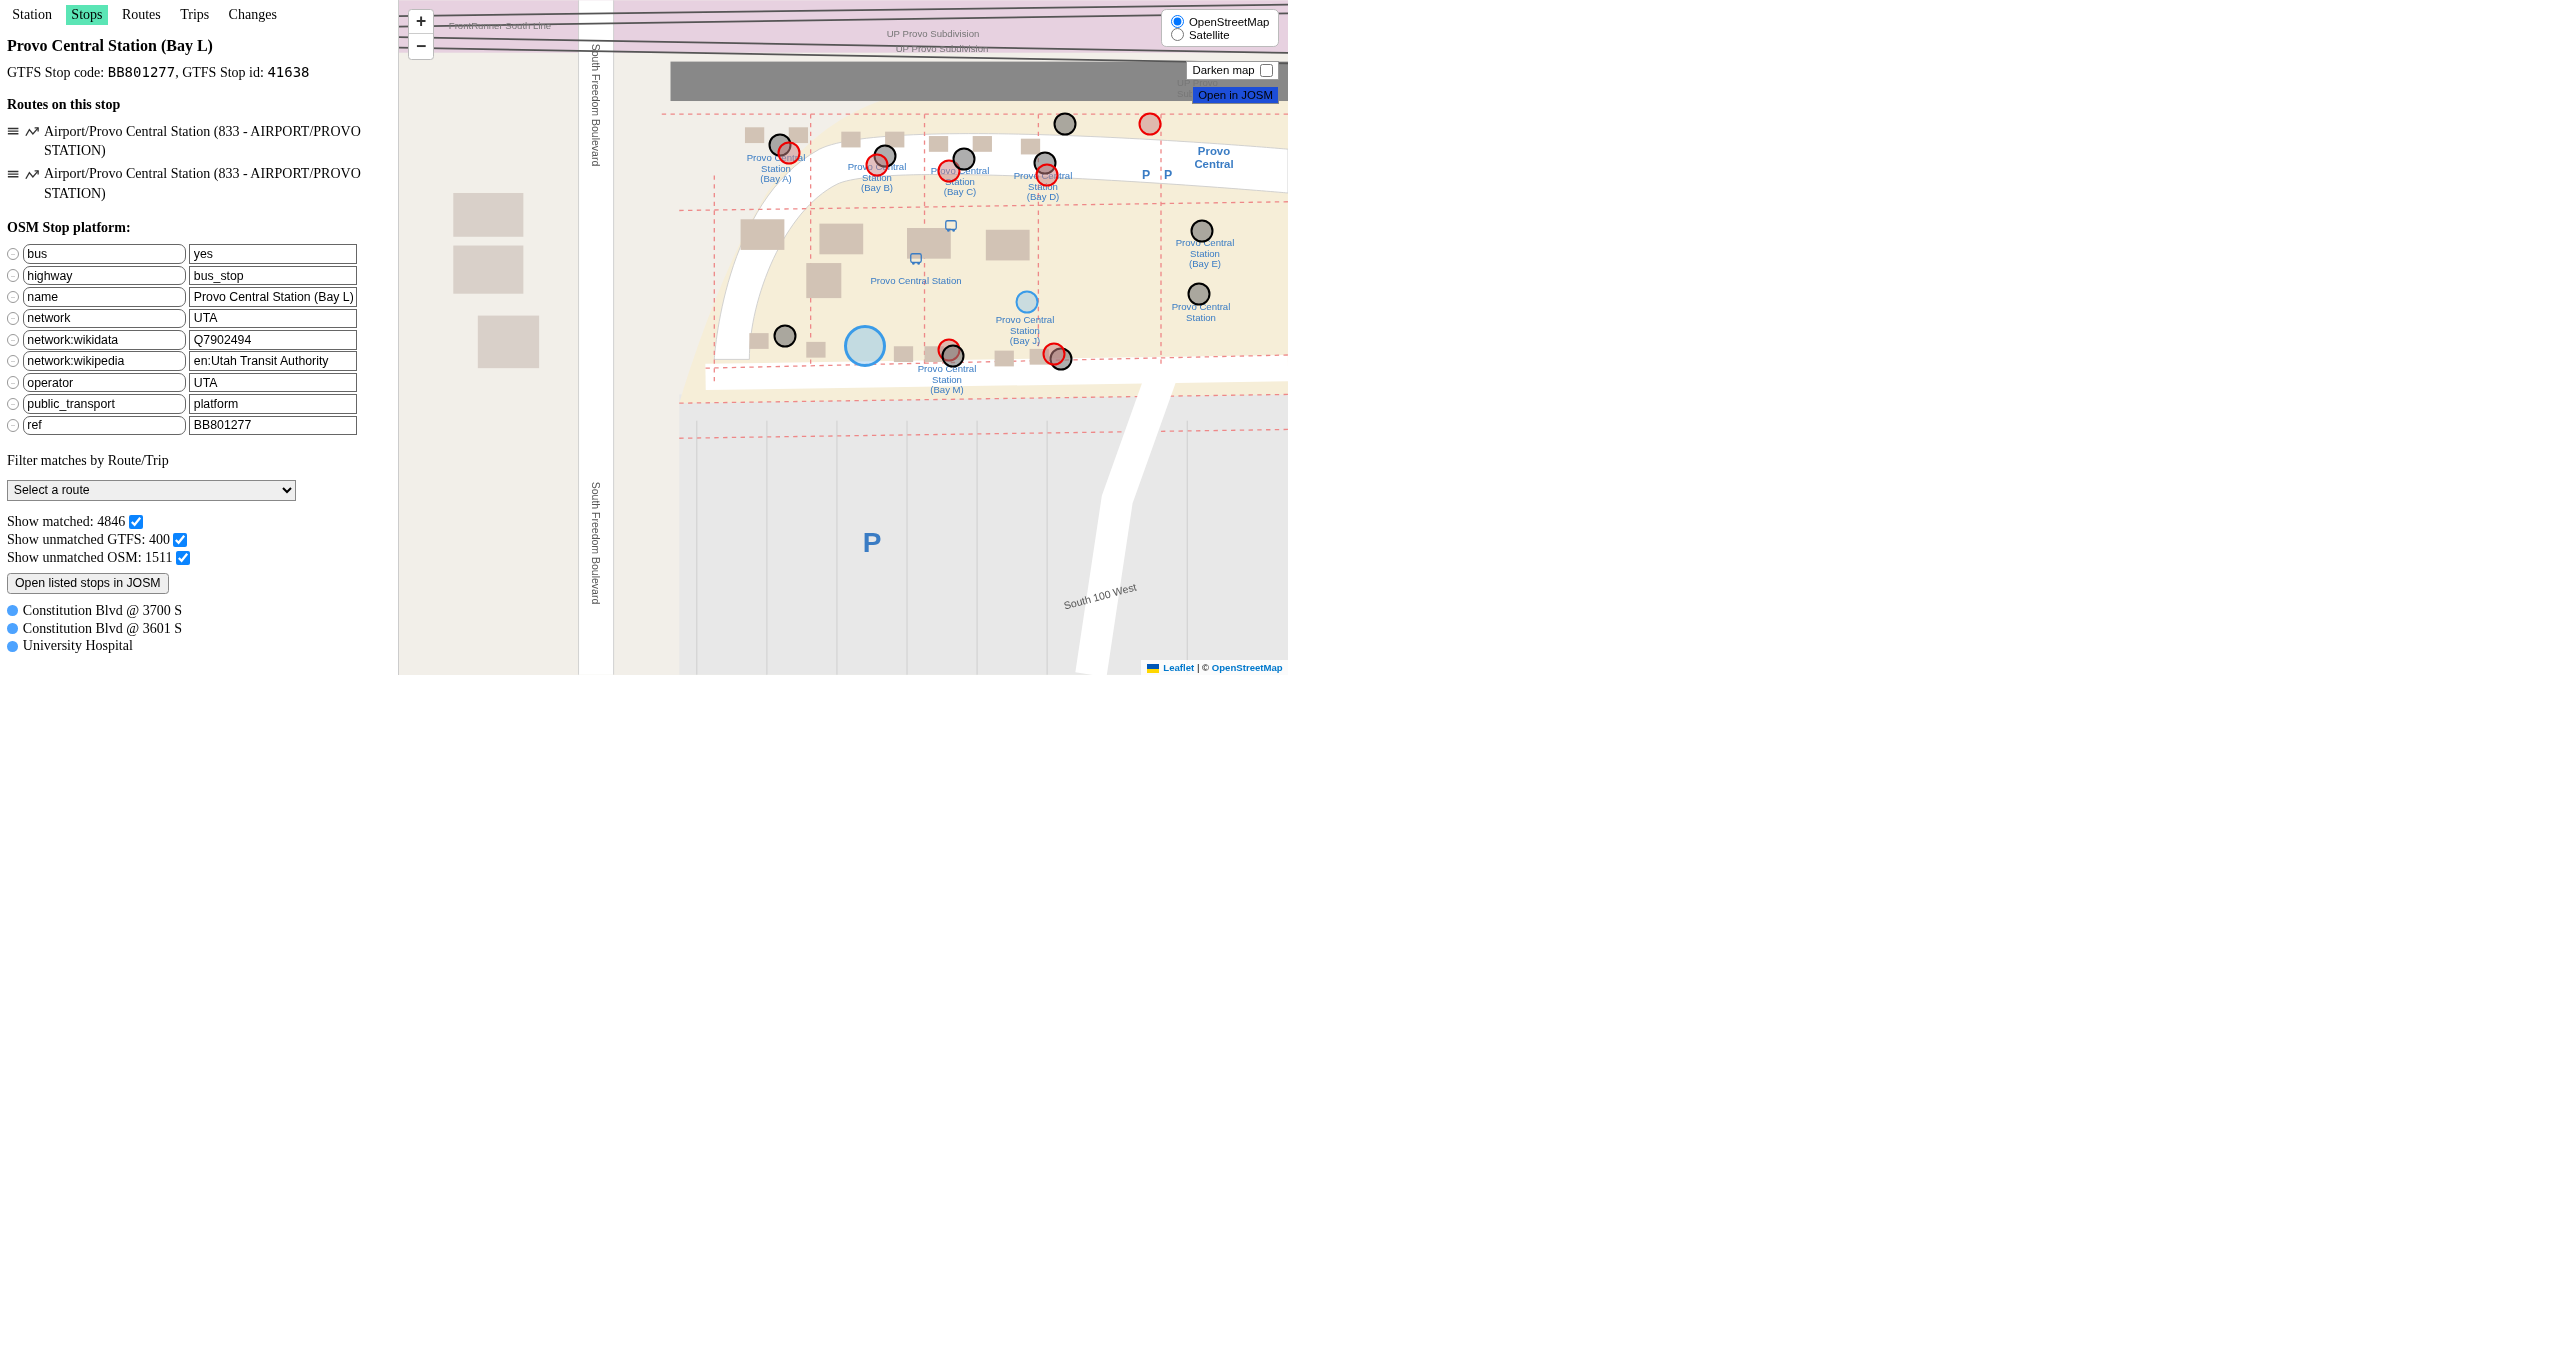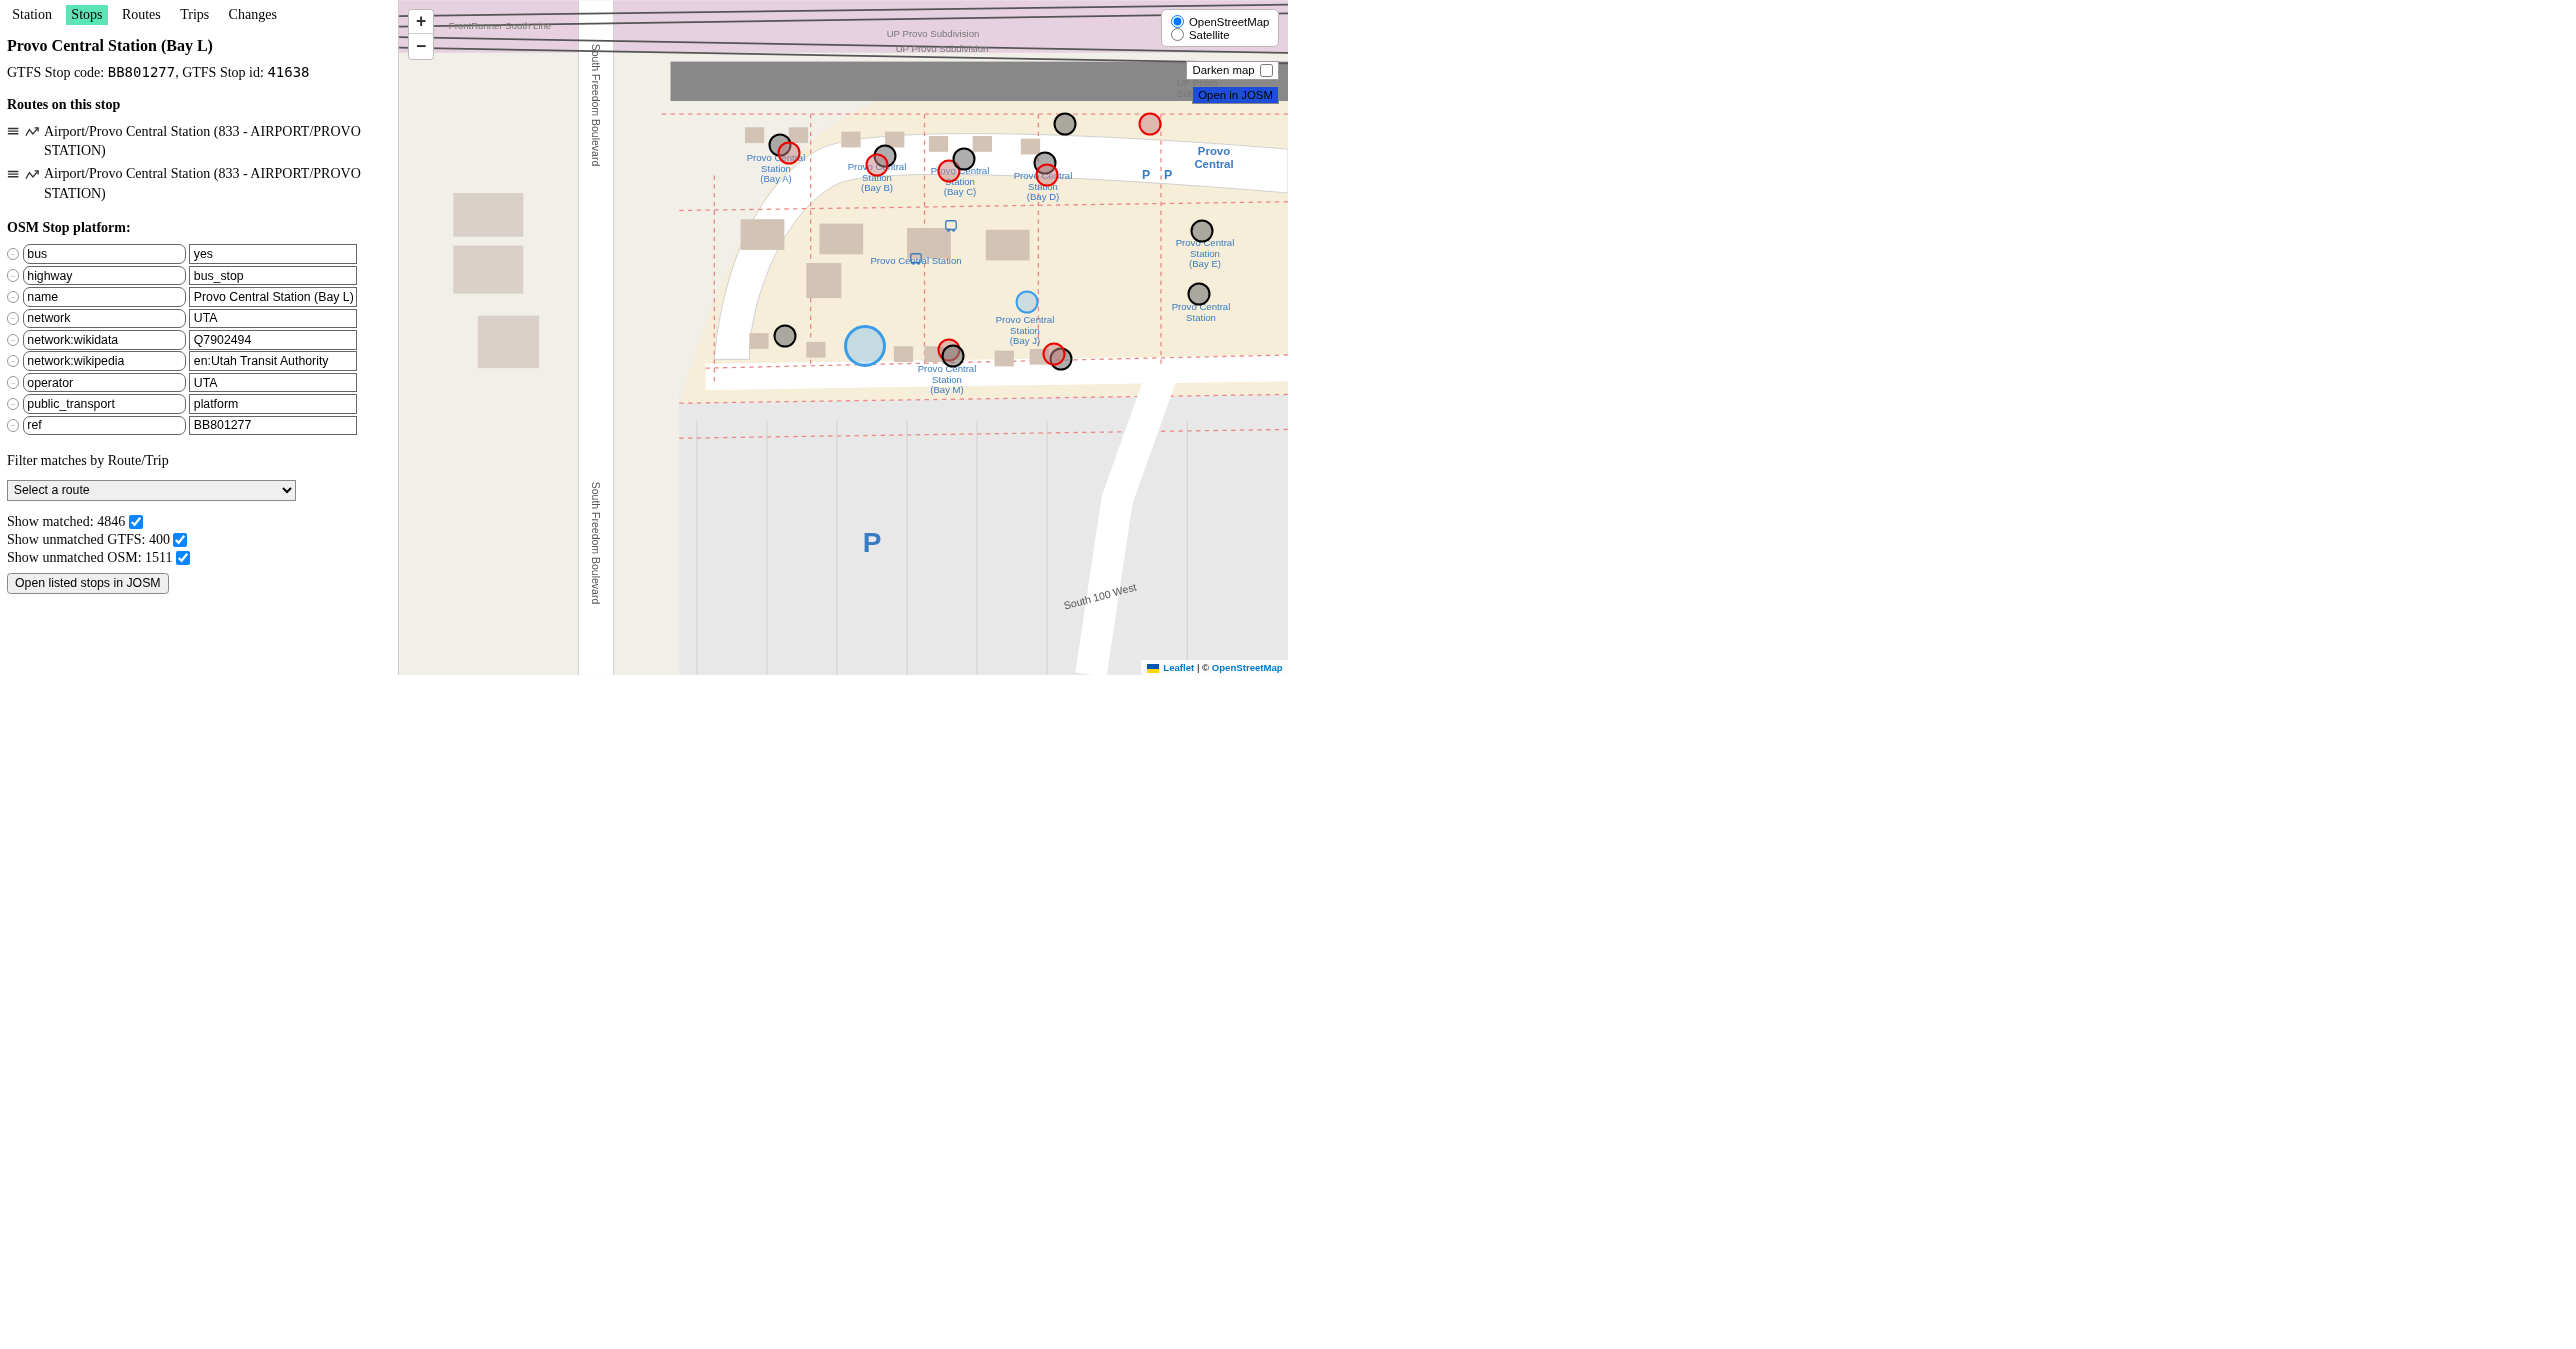--- a/index.html
+++ b/index.html
@@ -251,20 +251,34 @@
       <span>Show unmatched GTFS:</span>
       <span>400</span>
       <input type="checkbox" checked="" style="">
     </div>
     <div class="filter-row">
       <span>Show unmatched OSM:</span>
       <span>1511</span>
       <input type="checkbox" checked="" style="">
     </div>
     <button class="josm-btn">Open listed stops in JOSM</button>
+    <div class="stops-list" id="stops-list">
+        <div class="stop-item">
+          <span class="stop-dot"></span>
+          <span>Constitution Blvd @ 3700 S</span>
+        </div>
+        <div class="stop-item">
+          <span class="stop-dot"></span>
+          <span>Constitution Blvd @ 3601 S</span>
+        </div>
+        <div class="stop-item">
+          <span class="stop-dot"></span>
+          <span>University Hospital</span>
+        </div>
+      </div>
   </div>
 </div>
 
 <div class="map-area">
 
   <svg class="map-svg" viewBox="0 0 1015 770">
 
     <rect x="0" y="0" width="1015" height="60" fill="#e7d1e0"></rect>
     <rect x="0" y="60" width="1015" height="710" fill="#f2efe9"></rect>
 
@@ -350,21 +364,21 @@
   <div class="road-label" style="left:701px; top:596px; transform:translate(-50%,-50%) rotate(-15deg); writing-mode:horizontal-tb;">South 100 West</div>
 
   <div class="map-label" style="left:377px; top:153px;" id="lbl-bay-a">Provo Central<br>Station<br>(Bay A)</div>
   <div class="map-label" style="left:478px; top:162px;" id="lbl-bay-b">Provo Central<br>Station<br>(Bay B)</div>
   <div class="map-label" style="left:561px; top:166px;" id="lbl-bay-c">Provo Central<br>Station<br>(Bay C)</div>
   <div class="map-label" style="left:644px; top:171px;" id="lbl-bay-d">Provo Central<br>Station<br>(Bay D)</div>
   <div class="map-label" style="left:806px; top:238px;" id="lbl-bay-e">Provo Central<br>Station<br>(Bay E)</div>
   <div class="map-label" style="left:626px; top:315px;" id="lbl-bay-j">Provo Central<br>Station<br>(Bay J)</div>
   <div class="map-label" style="left:548px; top:364px;" id="lbl-bay-m">Provo Central<br>Station<br>(Bay M)</div>
   <div class="map-label" style="left:802px; top:302px;" id="lbl-station">Provo Central<br>Station</div>
-  <div class="map-label" style="left:517px; top:256px;">Provo Central Station</div>
+  <div class="map-label" style="left:517px; top:276px;">Provo Central Station</div>
   <div class="map-label big" style="left:815px; top:145px;" id="lbl-provo-central">Provo<br>Central</div>
 
   <div class="bus-icon" style="left:517px; top:259px;">
     <svg viewBox="0 0 16 16">
         <rect x="2" y="2" width="12" height="10" rx="2" fill="none" stroke="currentColor" stroke-width="1.5"></rect>
         <circle cx="5" cy="13" r="1.5" fill="currentColor"></circle>
         <circle cx="11" cy="13" r="1.5" fill="currentColor"></circle>
       </svg>
   </div>
   <div class="bus-icon" style="left:552px; top:226px;">

